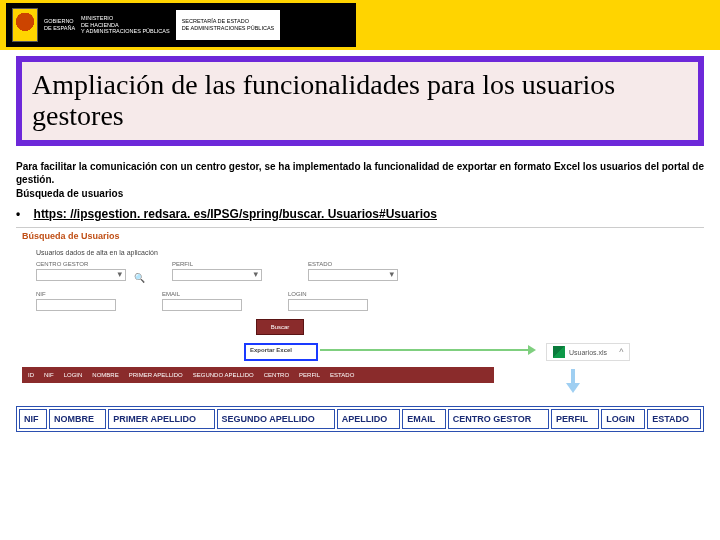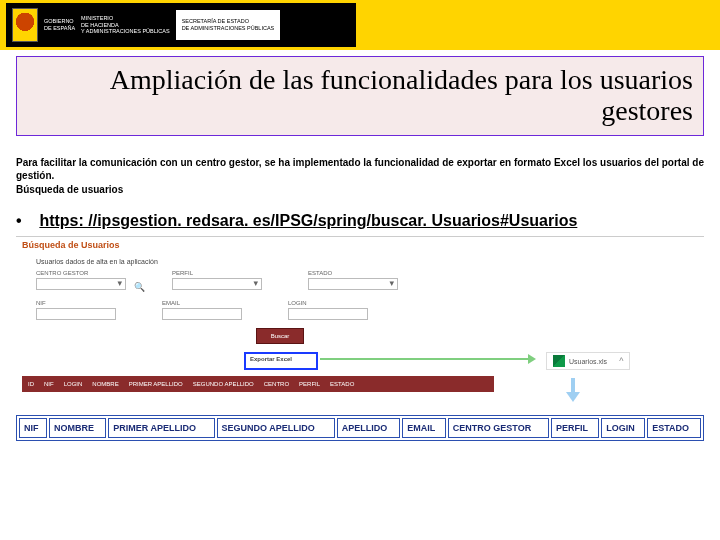--- a/index.html
+++ b/index.html
@@ -4,24 +4,24 @@
 <style>
   *{box-sizing:border-box;margin:0;padding:0}
   body{width:720px;height:540px;font-family:Arial,Helvetica,sans-serif;background:#fff;overflow:hidden}
   .topbar{height:50px;background:#ffd400;display:flex;align-items:center;padding-left:6px}
   .blackbar{height:44px;background:#000;display:flex;align-items:center;padding:0 6px;gap:6px;flex:0 0 auto;width:350px}
   .emblem{width:26px;height:34px;background:radial-gradient(circle at 50% 40%,#c40 0 40%,#ffd400 41% 100%);border:1px solid #555}
   .mini-label{color:#fff;font-size:5.5px;line-height:1.25;font-family:Arial}
   .whitebox{background:#fff;height:30px;display:flex;flex-direction:column;justify-content:center;padding:0 6px}
   .whitebox span{font-size:5.5px;color:#000;line-height:1.3}
   .main{padding:6px 16px}
-  .title-frame{border:1px solid #6d28d9;background:#f6eaea;padding:8px 10px;text-align:right}
+  .title-frame{border:6px solid #6d28d9;background:#f6eaea;padding:8px 10px;text-align:left}
   .title-frame span{font-size:28px;font-weight:400;color:#000;font-family:"Times New Roman",serif;line-height:1.1}
-  .para{margin-top:20px;font-size:10px;color:#000;text-align:justify;font-weight:700;line-height:1.35}
-  .bullet-line{margin-top:16px;font-size:16px;color:#000;font-weight:700}
+  .para{margin-top:14px;font-size:10px;color:#000;text-align:justify;font-weight:700;line-height:1.35}
+  .bullet-line{margin-top:7px;font-size:12px;color:#000;font-weight:700}
   .bullet-line a{color:#000;text-decoration:underline}
   .ss{margin-top:6px;position:relative;height:175px}
   .ss-border{position:absolute;inset:0;border-top:1px solid #ccc}
   .ss-title{position:absolute;left:6px;top:4px;font-size:9px;color:#c04f16;font-weight:700}
   .ss-sub{position:absolute;left:20px;top:22px;font-size:7px;color:#444}
   .field-row{position:absolute;left:20px;display:flex;gap:46px}
   .field-row.r1{top:34px}
   .field-row.r2{top:64px}
   .fld{display:flex;flex-direction:column;gap:2px}
   .fld label{font-size:6px;color:#666}

